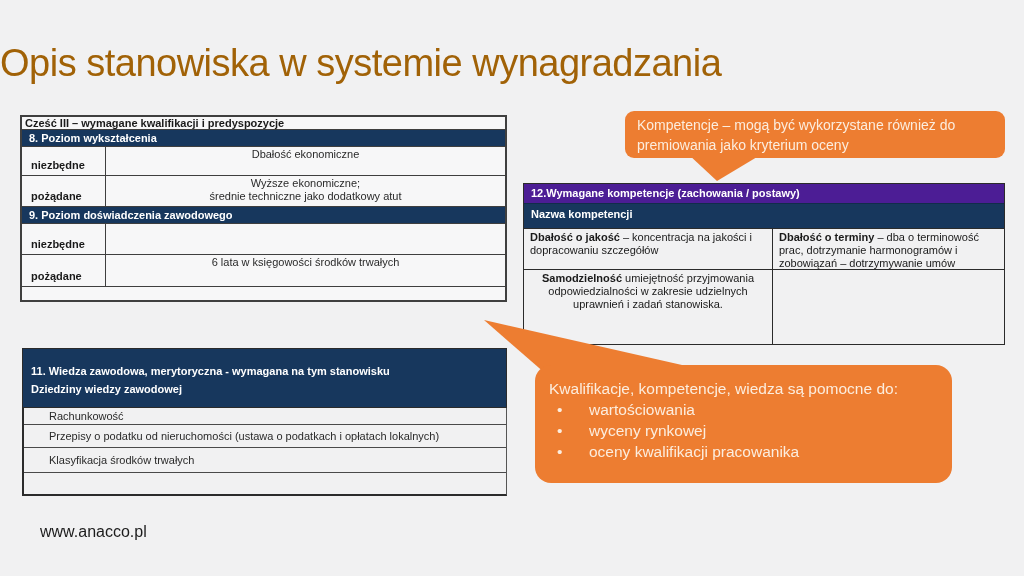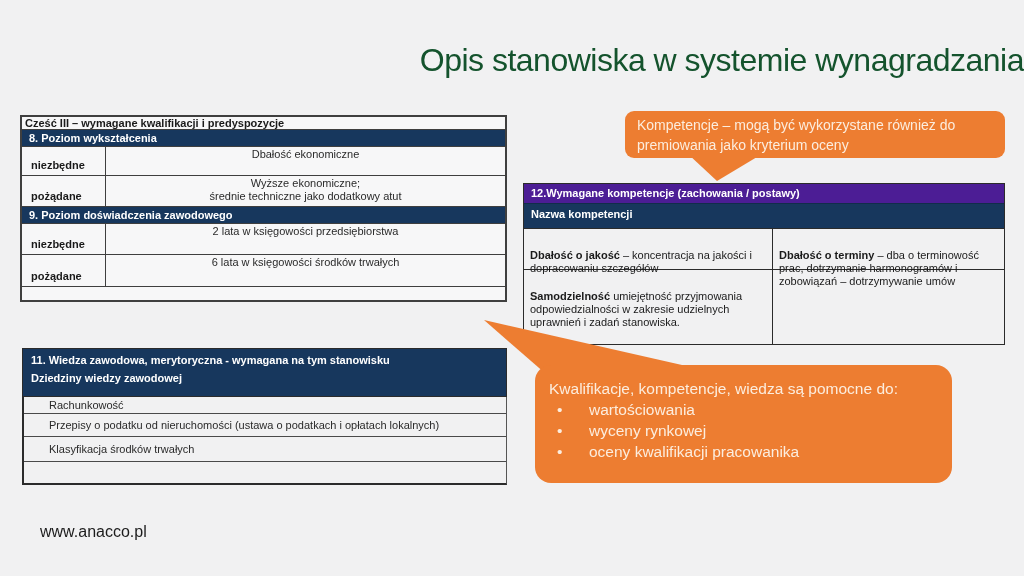--- a/index.html
+++ b/index.html
@@ -7,21 +7,21 @@
     width:1024px;height:576px;
     background:#f1f1f2;
     font-family:"Liberation Sans", sans-serif;
     position:relative;overflow:hidden;
     -webkit-font-smoothing:antialiased;
   }
   *{box-sizing:border-box;}
 
   .slide-title{
     position:absolute;top:42px;left:0;width:100%;
-    text-align:right;font-size:32px;color:#14532d;
+    text-align:left;font-size:38px;color:#a16207;
     font-family:"Liberation Sans", sans-serif;
     letter-spacing:-0.5px;
   }
 
   
   .tbl1{
     position:absolute;left:20px;top:115px;width:487px;
     border:2px solid #3f3f3f;background:#f7f7f8;
     font-size:11px;color:#1a1a1a;z-index:1;
   }
@@ -43,21 +43,21 @@
   .t1-value{flex:1;text-align:center;padding-top:1px;color:#2a2a2a;line-height:13px;}
   .t1-empty{height:13px;}
 
   
   .tbl2{
     position:absolute;left:22px;top:348px;width:485px;
     font-size:11px;color:#2a2a2a;z-index:1;
   }
   .tbl2-head{
     background:#17375d;color:#fff;font-weight:bold;
-    border:1px solid #2b2b2b;padding:5px 8px 12px 8px;
+    border:1px solid #2b2b2b;padding:16px 8px 12px 8px;
   }
   .tbl2-head .line1{margin-bottom:6px;}
   .tbl2-body{
     border-left:2px solid #2b2b2b;border-right:1px solid #555;
     border-bottom:2px solid #2b2b2b;
   }
   .t2-row{
     border-bottom:1px solid #4a4a4a;
     padding-left:25px;display:flex;align-items:center;
   }
@@ -77,22 +77,22 @@
     height:20px;line-height:19px;padding:0 7px;
     border-bottom:1px solid #122c4b;
   }
   .tbl3-head2{
     background:#17375d;color:#fff;font-weight:bold;
     height:25px;line-height:20px;padding:0 7px;
     border-bottom:1px solid #2b2b2b;
   }
   .t3-row{display:flex;}
   .t3-row.r1{height:41px;border-bottom:1px solid #2b2b2b;}
-  .t3-row.r2{height:74px;}
-  .t3-cell{padding:20px 6px;line-height:13px;}
+  .t3-row.r2{height:74px;text-align:center;}
+  .t3-cell{padding:2px 6px;line-height:13px;}
   .t3-cell.a{width:249px;border-right:1px solid #2b2b2b;}
   .t3-cell.b{flex:1;}
 
   
   .callout{
     position:absolute;background:#ed7d31;color:#fcedde;z-index:6;
   }
   .callout-top{
     left:625px;top:111px;width:380px;height:47px;
     border-radius:9px;font-size:14px;line-height:20px;
@@ -132,23 +132,20 @@
   <div class="t1-row" style="height:31px;">
     <div class="t1-label">pożądane</div>
     <div class="t1-value">
       <div>Wyższe ekonomiczne;</div>
       <div>średnie techniczne jako dodatkowy atut</div>
     </div>
   </div>
   <div class="navy-band">9. Poziom doświadczenia zawodowego</div>
   <div class="t1-row" style="height:31px;">
     <div class="t1-label">niezbędne</div>
-    <div class="t1-value">
-      <div>2 lata w księgowości przedsiębiorstwa</div>
-    </div>
   </div>
   <div class="t1-row" style="height:32px;">
     <div class="t1-label">pożądane</div>
     <div class="t1-value">
       <div>6 lata w księgowości środków trwałych</div>
     </div>
   </div>
   <div class="t1-row t1-empty"></div>
 </div>
 

